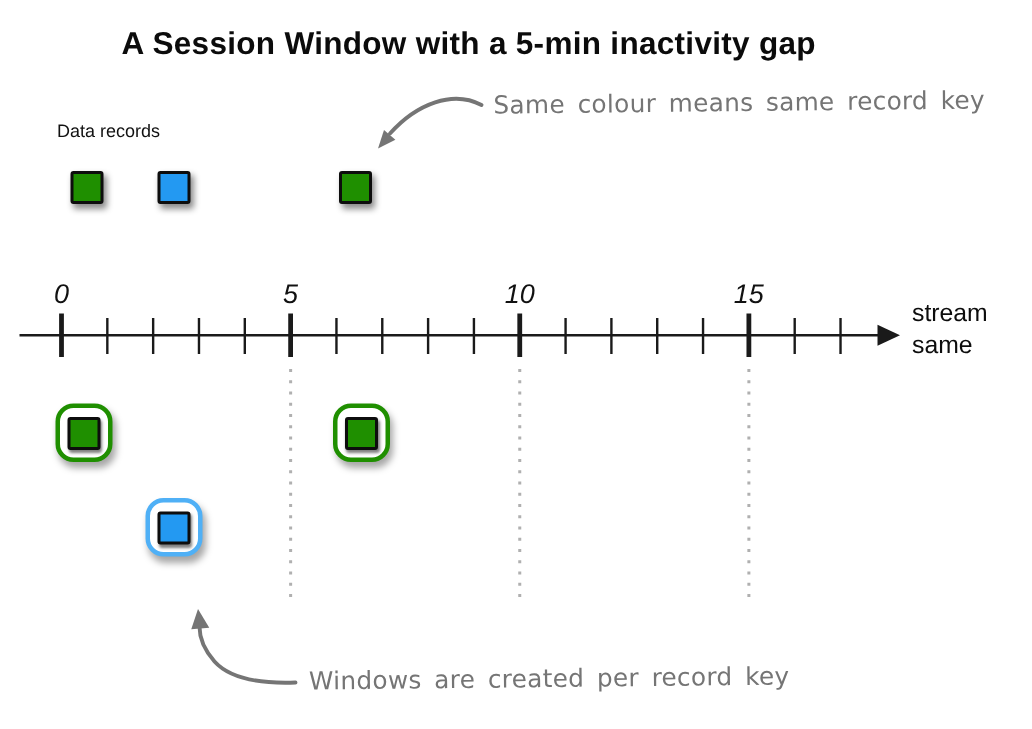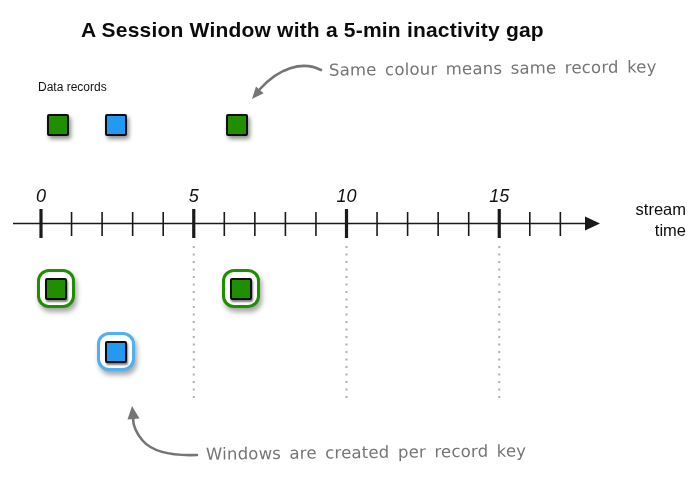--- a/index.html
+++ b/index.html
@@ -27,21 +27,21 @@
     box-shadow:2px 3px 4px rgba(0,0,0,0.45);
   }
   .window{
     position:absolute;width:38px;height:39px;box-sizing:border-box;
     background:#fff;border-radius:12px;border:3px solid #000;
     display:flex;align-items:center;justify-content:center;
     box-shadow:2px 4px 5px rgba(0,0,0,0.35);
   }
   .window .square{position:static;box-shadow:1px 2px 2px rgba(0,0,0,0.5);}
   .stream-time{
-    position:absolute;left:608px;top:199px;width:78px;text-align:right;
+    position:absolute;left:608px;top:199px;width:78px;text-align:left;
     font-size:16.5px;color:#0d0d0d;line-height:1.28;
   }
   svg.overlay{position:absolute;left:0;top:0;pointer-events:none;}
   .tick-label{
     font-family:"Liberation Sans",sans-serif;font-style:italic;
     font-size:18px;fill:#111;
   }
 </style>
 </head>
 <body>
@@ -97,21 +97,21 @@
       <polygon points="252,99 263.6,93.2 256,86.6" fill="#757575"></polygon>
     </g>
     <g>
       <path d="M197,455 C170,456 152,451 143,441 C136,433 133,426 133,418" fill="none" stroke="#757575" stroke-width="2.6" stroke-linecap="round"></path>
       <polygon points="132,406 139.5,418.5 127.5,419.5" fill="#757575"></polygon>
     </g>
   </svg>
 
   <div class="stream-time">
     <div>stream</div>
-    <div>time</div>
+    <div>same</div>
   </div>
 
   <div id="windows-layer">
       <div class="window" style="left: 37.275px; top: 269px; border-color: rgb(31, 143, 0);">
         <div class="square" style="background: rgb(31, 143, 0);"></div>
       </div>
       <div class="window" style="left: 97.4585px; top: 332px; border-color: rgb(79, 176, 246);">
         <div class="square" style="background: rgb(35, 153, 242);"></div>
       </div>
       <div class="window" style="left: 222.102px; top: 269px; border-color: rgb(31, 143, 0);">

